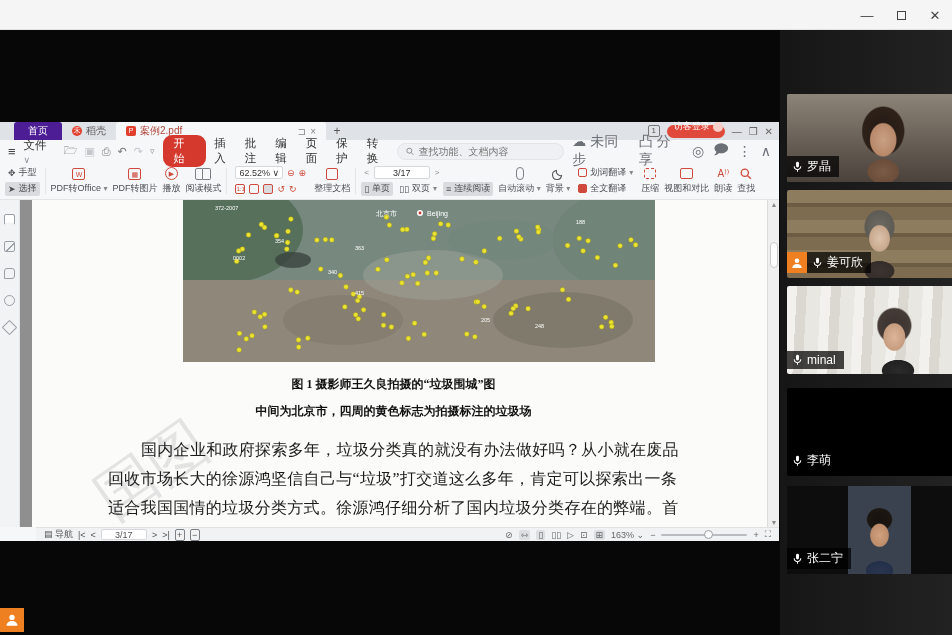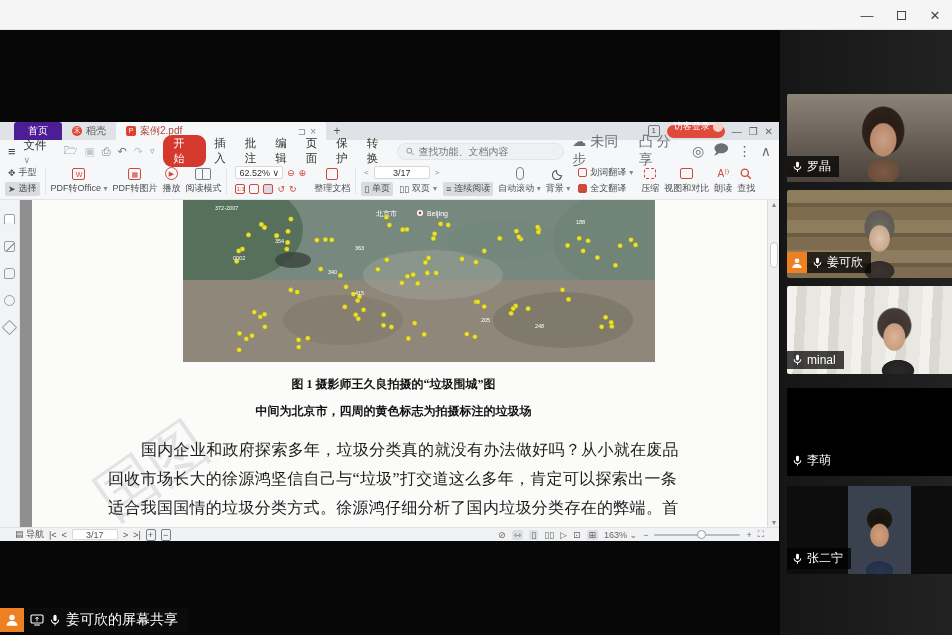--- a/index.html
+++ b/index.html
@@ -83,21 +83,21 @@
   .para { position:absolute; left:76px; width:640px; font-size:16px; color:#1c1c1c; line-height:29px;
     font-family:"Liberation Serif","DejaVu Serif",serif; letter-spacing:0.3px; }
   .wm { position:absolute; color:#b9b9b9; opacity:.35; font-size:60px; transform:rotate(-35deg);
     font-family:"Liberation Serif",serif; pointer-events:none; }
   .scrollbar { width:12px; background:#efeff0; border-left:1px solid #dcdcdc; position:relative; }
   .sb-thumb { position:absolute; left:2px; top:42px; width:8px; height:26px; background:#fdfdfd;
     border:1px solid #c9c9c9; border-radius:4px; }
   .sb-arrow { position:absolute; left:0; width:12px; text-align:center; font-size:7px; color:#888; }
   
   .wps-status { height:14px; background:#f1f2f3; border-top:1px solid #e0e1e3; display:flex; align-items:center;
-    gap:5px; padding:0 15px; font-size:9px; color:#555; }
+    gap:5px; padding:0 8px; font-size:9px; color:#555;margin-left:36px; }
   .st-pg { border:1px solid #d6d8db; background:#fff; border-radius:2px; padding:0 8px; height:11px;
     line-height:10px; min-width:46px; text-align:center; }
   .st-right { margin-left:auto; display:flex; align-items:center; gap:6px; color:#666; }
   .st-ic { font-size:9px; }
   .st-sel { background:#dcdee1; border-radius:2px; padding:0 2px; }
   .slider { width:86px; height:2px; background:#b9bcc0; position:relative; border-radius:1px; }
   .slider .knob { position:absolute; left:50%; top:-4px; width:9px; height:9px; border:1px solid #9a9ea3;
     background:#fdfdfd; border-radius:50%; }
   
   .share-banner { position:absolute; left:0; top:578px; height:24px; display:flex; align-items:stretch; }
@@ -536,33 +536,20 @@
       </div>
     </div>
 
     <div class="share-banner">
       <div class="share-badge">
         <svg width="14" height="14" viewBox="0 0 12 12">
           <circle cx="6" cy="3.8" r="2.3" fill="#fff"></circle>
             <path d="M1.3 11c0-2.6 2.1-4.1 4.7-4.1s4.7 1.5 4.7 4.1z" fill="#fff"></path>
         </svg>
       </div>
-      <div class="share-label">
-        <svg width="14" height="12" viewBox="0 0 14 12">
-          <rect x="1" y="1" width="12" height="8" rx="1.2" fill="none" stroke="#fff" stroke-width="1.1"></rect>
-          <path d="M7 7.2V3.4 M5.4 4.8 7 3.2 8.6 4.8" fill="none" stroke="#fff" stroke-width="1"></path>
-          <line x1="4.2" y1="11" x2="9.8" y2="11" stroke="#fff" stroke-width="1.1"></line>
-        </svg>
-        <svg width="12" height="13" viewBox="0 0 12 13">
-          <rect x="4.4" y="0.8" width="3.2" height="6.2" rx="1.6" fill="#fff"></rect>
-          <path d="M2.4 5.8a3.6 3.6 0 0 0 7.2 0" fill="none" stroke="#fff" stroke-width="1.1"></path>
-          <line x1="6" y1="9.6" x2="6" y2="11.6" stroke="#fff" stroke-width="1.1"></line>
-        </svg>
-        <span>姜可欣的屏幕共享</span>
-      </div>
     </div>
   </div>
 
   <div class="sidebar">
 
     <div class="tile active" style="top:64px;">
       <div class="video v1"></div>
       <div class="plate">
         <div class="pname">
           <svg width="11" height="12" viewBox="0 0 12 13">

